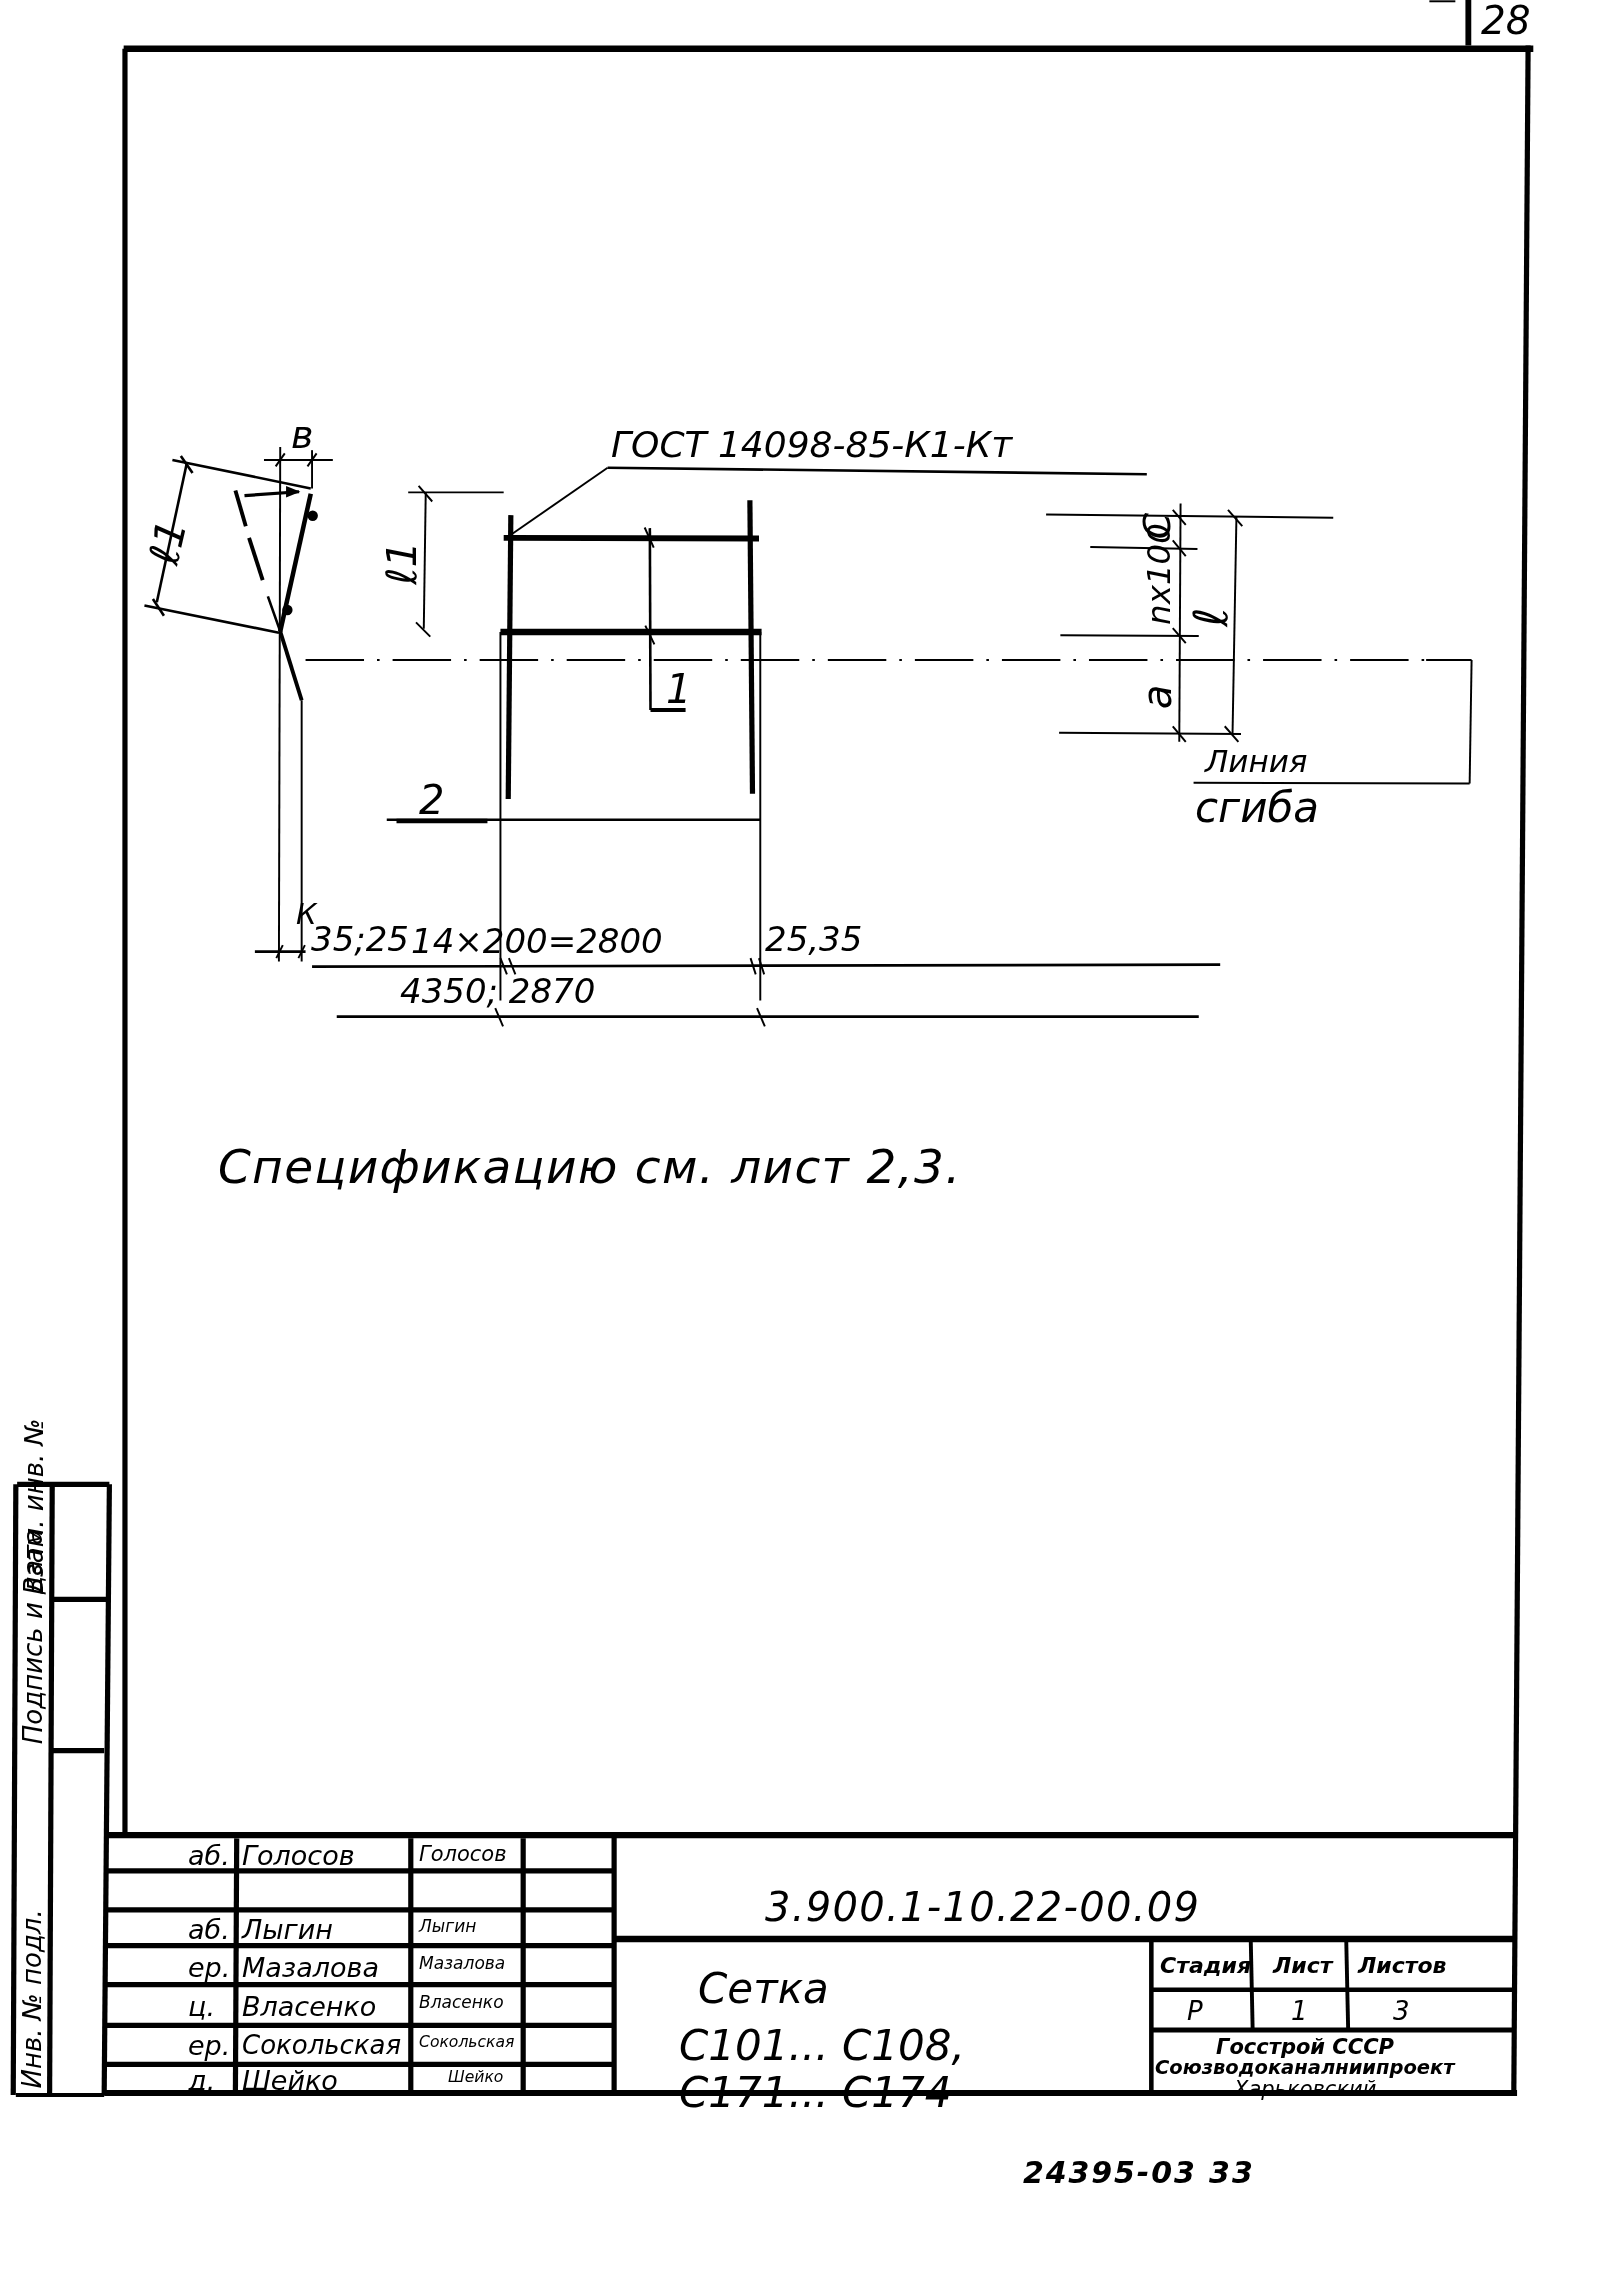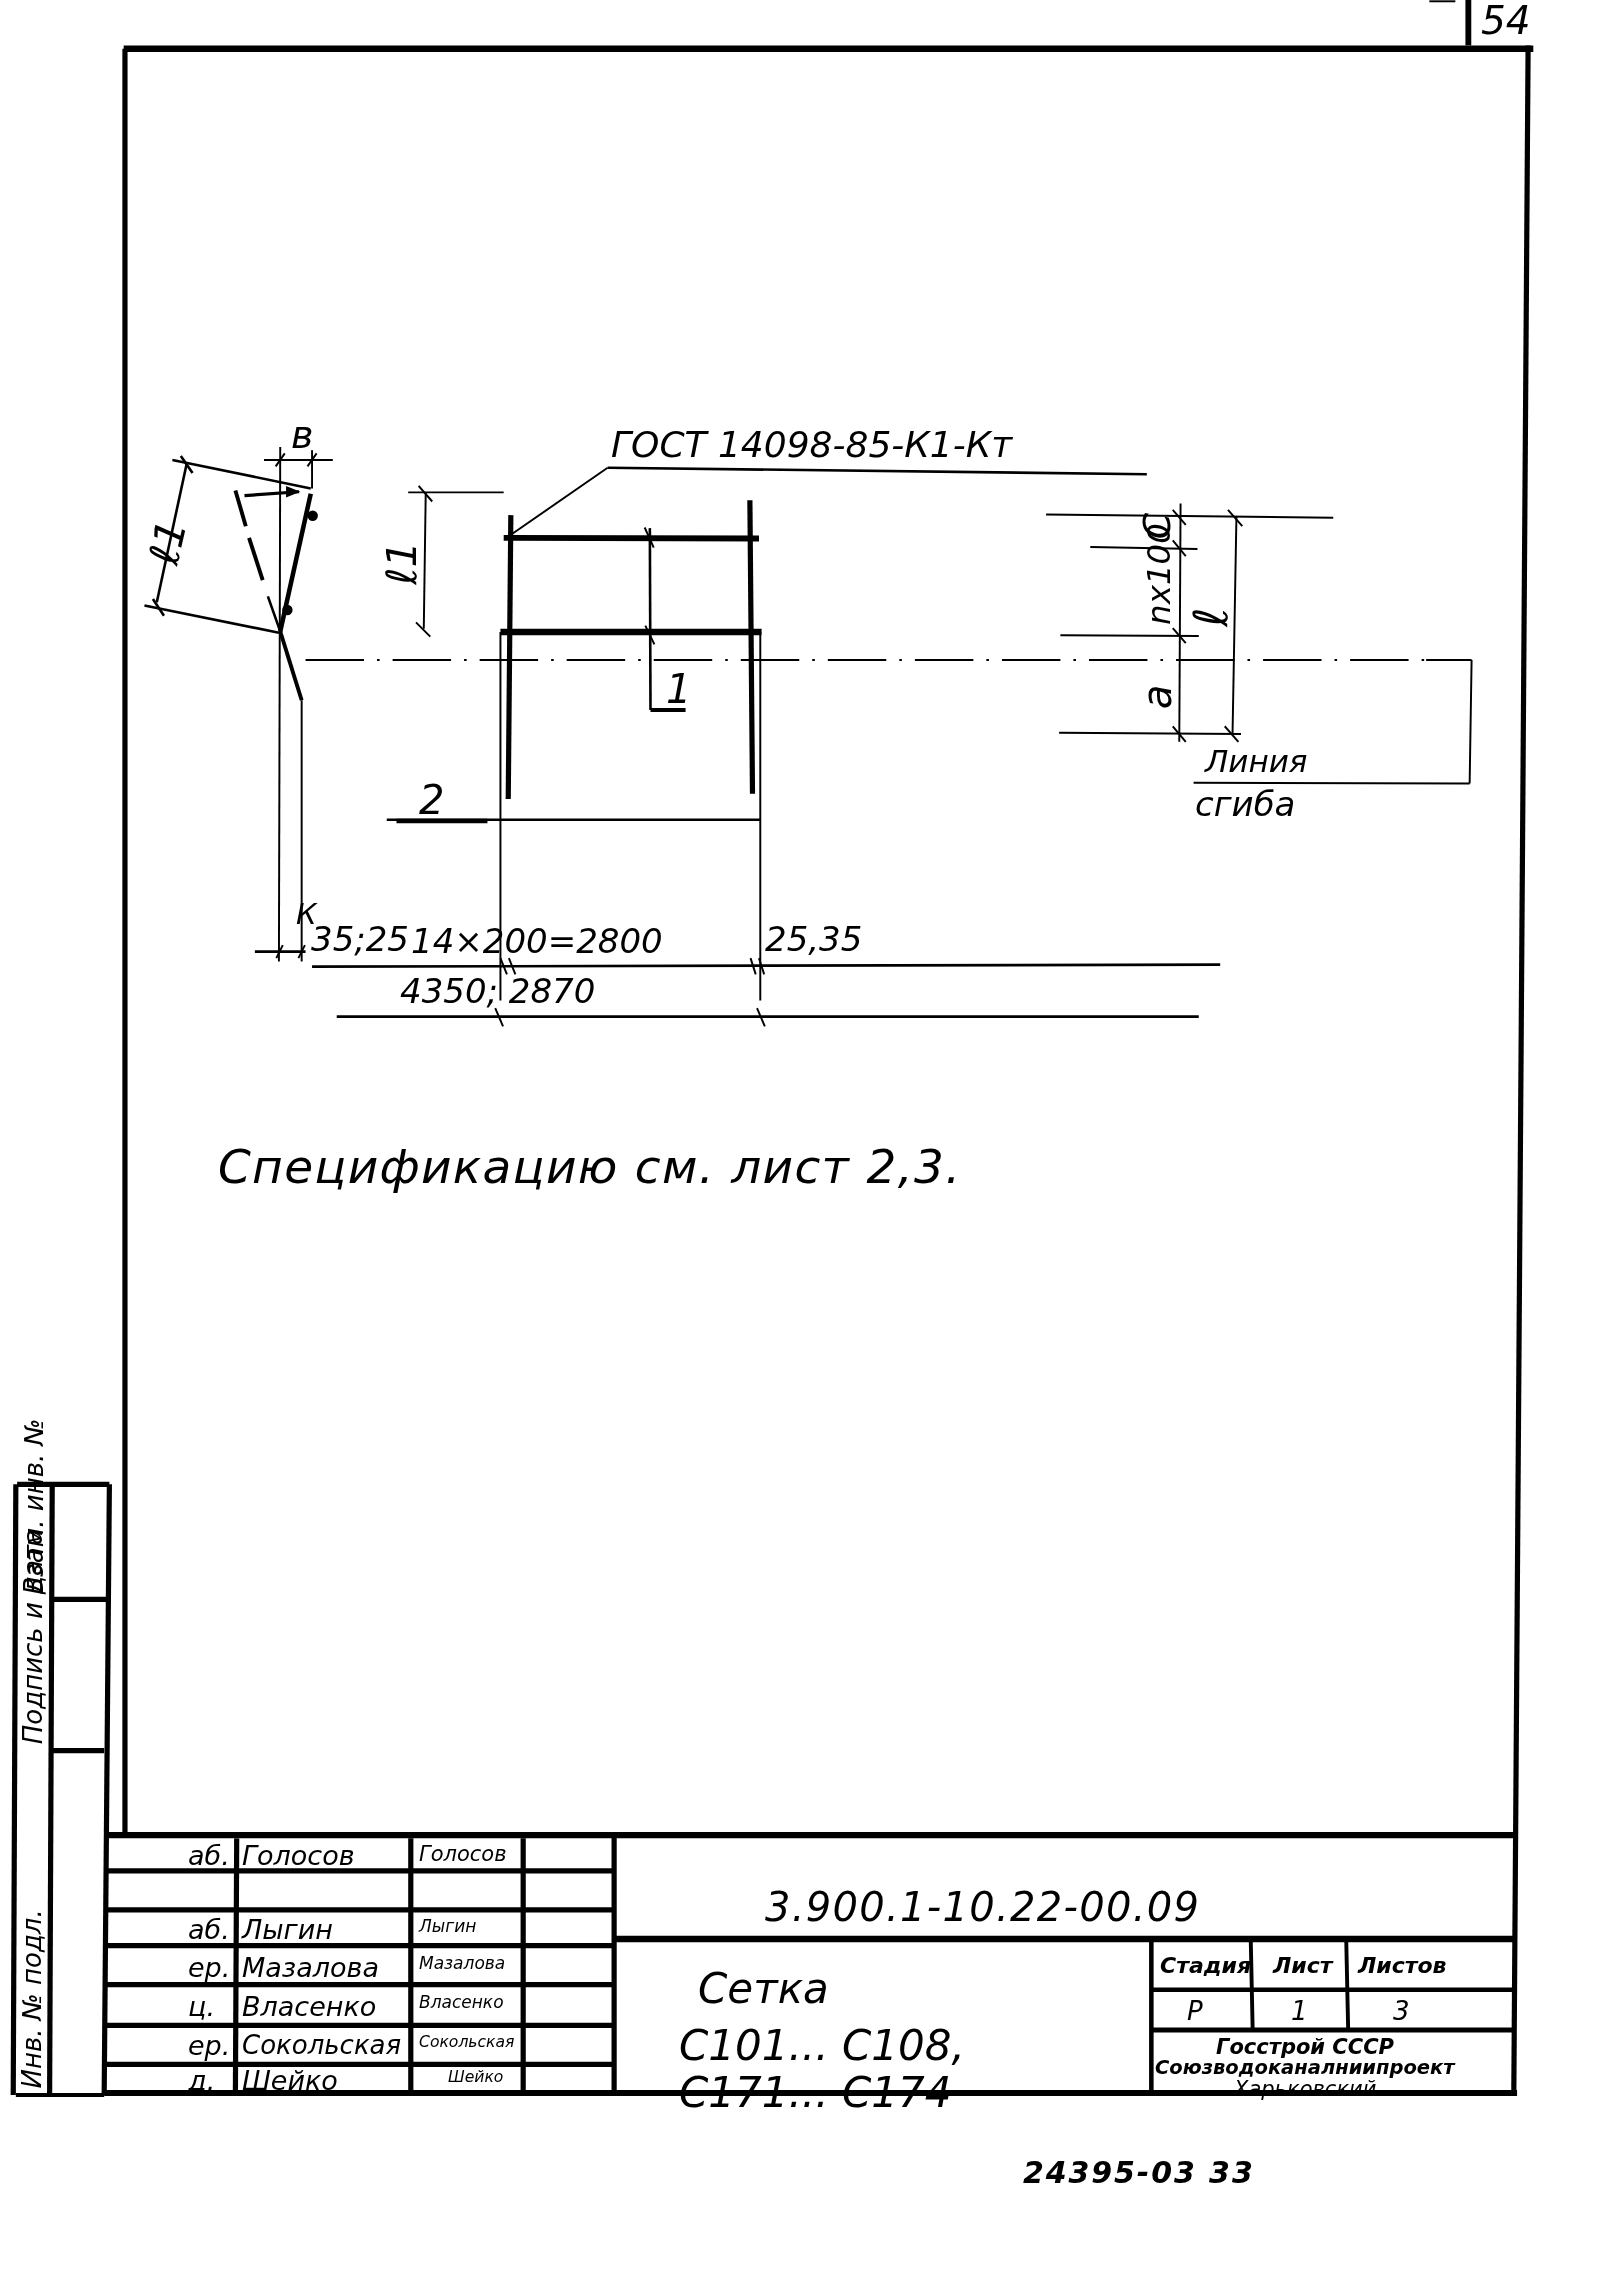--- a/index.html
+++ b/index.html
@@ -160,33 +160,33 @@
     <text class="hw" font-size="50" transform="translate(1800,962) rotate(-90)">nх100</text>
     <text class="hw" font-size="72" transform="translate(1888,965) rotate(-90)">ℓ</text>
     <text class="hw" font-size="62" transform="translate(1802,1092) rotate(-90)">а</text>
 
     <text class="hw" font-size="40" transform="translate(66,2455) rotate(-90)">Взам. инв. №</text>
     <text class="hw" font-size="40" transform="translate(64,2685) rotate(-90)">Подпись и дата</text>
     <text class="hw" font-size="40" transform="translate(62,3215) rotate(-90)">Инв. № подл.</text>
   </g>
 </svg>
 
-<div class="txt" style="left:1481px; top:1.3px; font-size:39px;">54</div>
+<div class="txt" style="left:1481px; top:1.3px; font-size:39px;">28</div>
 
 <div class="txt" style="left:611px; top:427px; font-size:36px;">ГОСТ 14098-85-К1-Кт</div>
 <div class="txt" style="left:291px; top:416px; font-size:38px;">в</div>
 <div class="txt" style="left:666px; top:669px; font-size:40px;">1</div>
 <div class="txt" style="left:419px; top:780px; font-size:40px;">2</div>
 <div class="txt" style="left:296px; top:900px; font-size:29px;">К</div>
 <div class="txt" style="left:311px; top:922px; font-size:34px;">35;25</div>
 <div class="txt" style="left:411px; top:924px; font-size:34px;">14×200=2800</div>
 <div class="txt" style="left:765px; top:922px; font-size:34px;">25,35</div>
 <div class="txt" style="left:400px; top:974px; font-size:34px;">4350; 2870</div>
 <div class="txt" style="left:1205px; top:746px; font-size:31px;">Линия</div>
-<div class="txt" style="left:1195px; top:787px; font-size:34px;">сгиба</div>
+<div class="txt" style="left:1195px; top:787px; font-size:42px;">сгиба</div>
 
 <div class="txt" style="left:218px; top:1143px; font-size:47px; letter-spacing:1.3px;">Спецификацию см. лист 2,3.</div>
 
 <div>
   <div class="txt" style="left:188px; top:1842px; font-size:27px;">аб.</div>
   <div class="txt" style="left:242px; top:1842px; font-size:27px;">Голосов</div>
   <div class="txt" style="left:419px; top:1844px; font-size:21px; font-style:italic;">Голосов</div>
 
   <div class="txt" style="left:188px; top:1916px; font-size:27px;">аб.</div>
   <div class="txt" style="left:242px; top:1916px; font-size:27px;">Лыгин</div>

